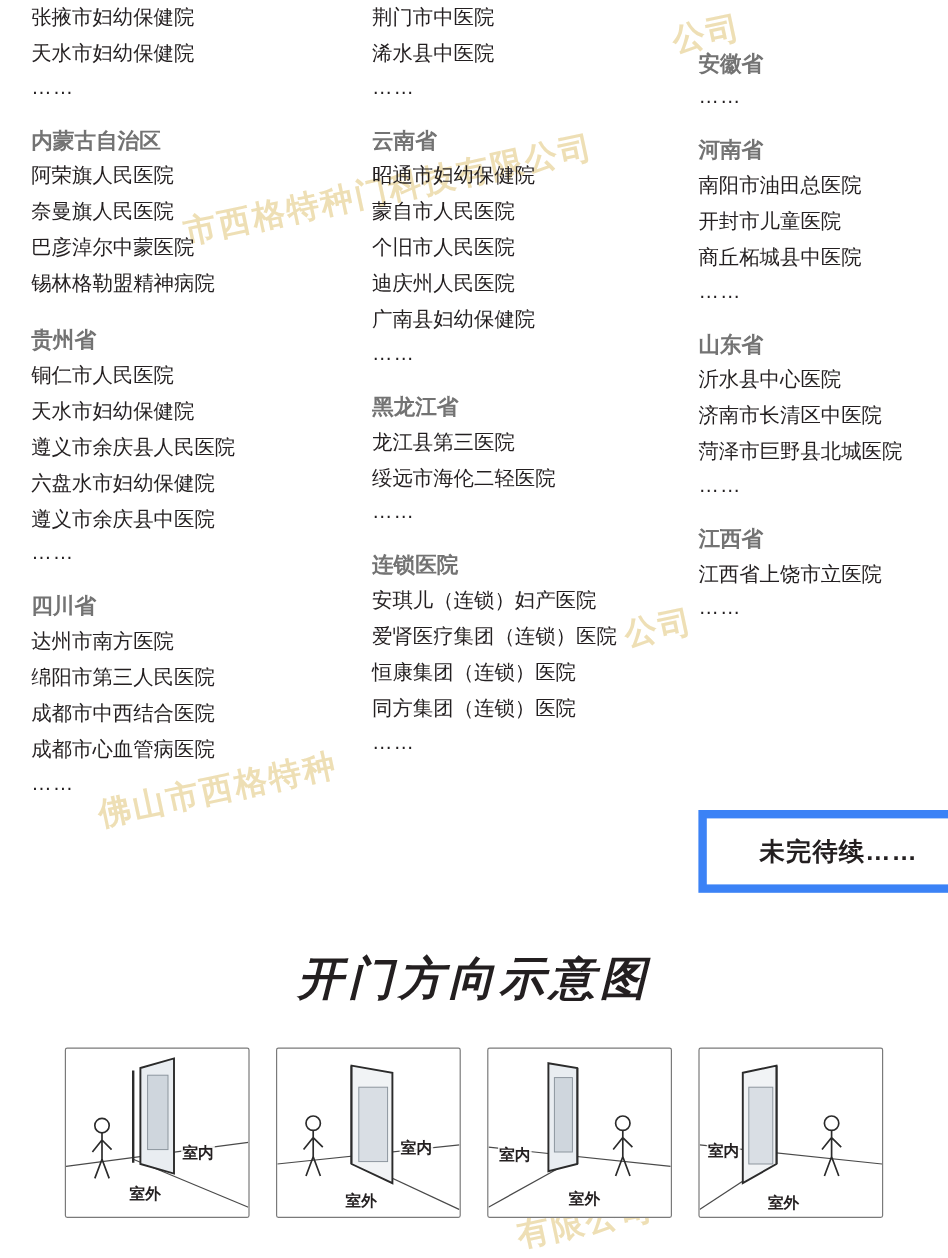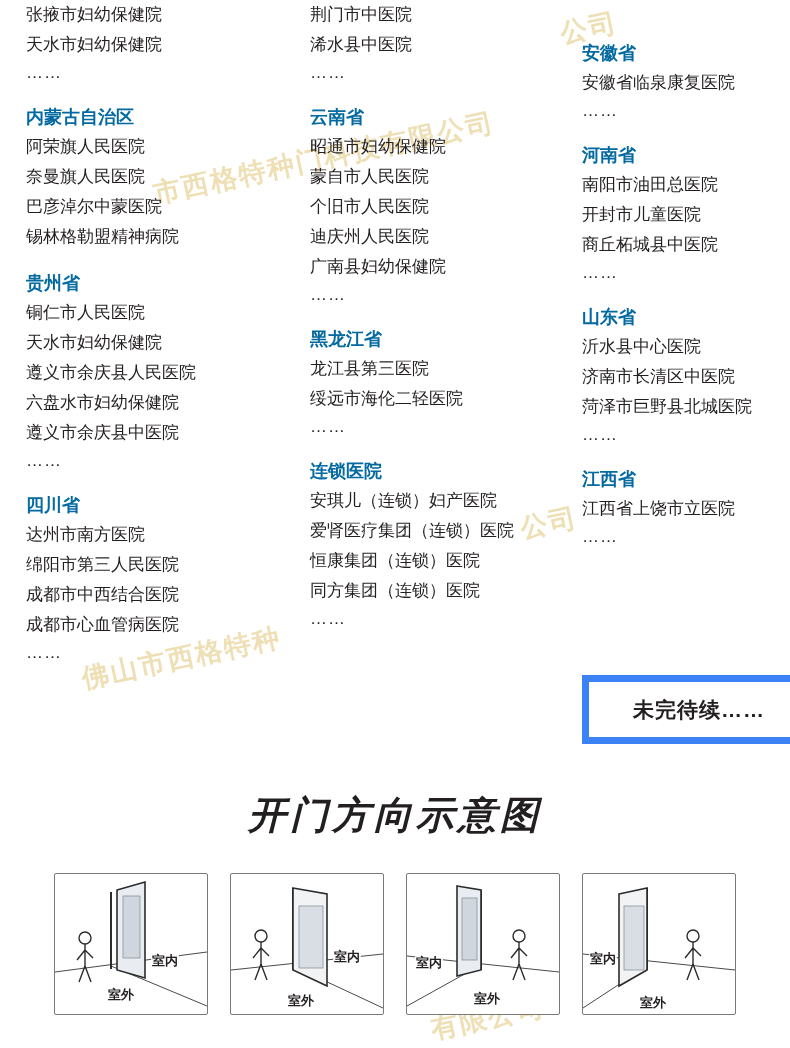--- a/index.html
+++ b/index.html
@@ -49,21 +49,21 @@
   }
   .col {
     position: absolute;
     top: 0;
   }
   .col-1 { left: 26px; width: 250px; }
   .col-2 { left: 310px; width: 260px; }
   .col-3 { left: 582px; width: 200px; }
 
   .prov-title {
-    color: #0369a1;
+    color: #737373;
     font-size: 18px;
     font-weight: bold;
     line-height: 30px;
     margin: 0;
     white-space: nowrap;
   }
   .hosp {
     font-size: 17px;
     line-height: 30px;
     color: #231f20;
@@ -212,21 +212,20 @@
       <div class="hosp">恒康集团（连锁）医院</div>
       <div class="hosp">同方集团（连锁）医院</div>
       <div class="ellip">……</div>
     </div>
   </div>
 
   <div class="col col-3">
     <div style="height:38px"></div>
     <div class="grp">
       <div class="prov-title">安徽省</div>
-      <div class="hosp">安徽省临泉康复医院</div>
       <div class="ellip">……</div>
     </div>
     <div class="grp">
       <div class="prov-title">河南省</div>
       <div class="hosp">南阳市油田总医院</div>
       <div class="hosp">开封市儿童医院</div>
       <div class="hosp">商丘柘城县中医院</div>
       <div class="ellip">……</div>
     </div>
     <div class="grp">

